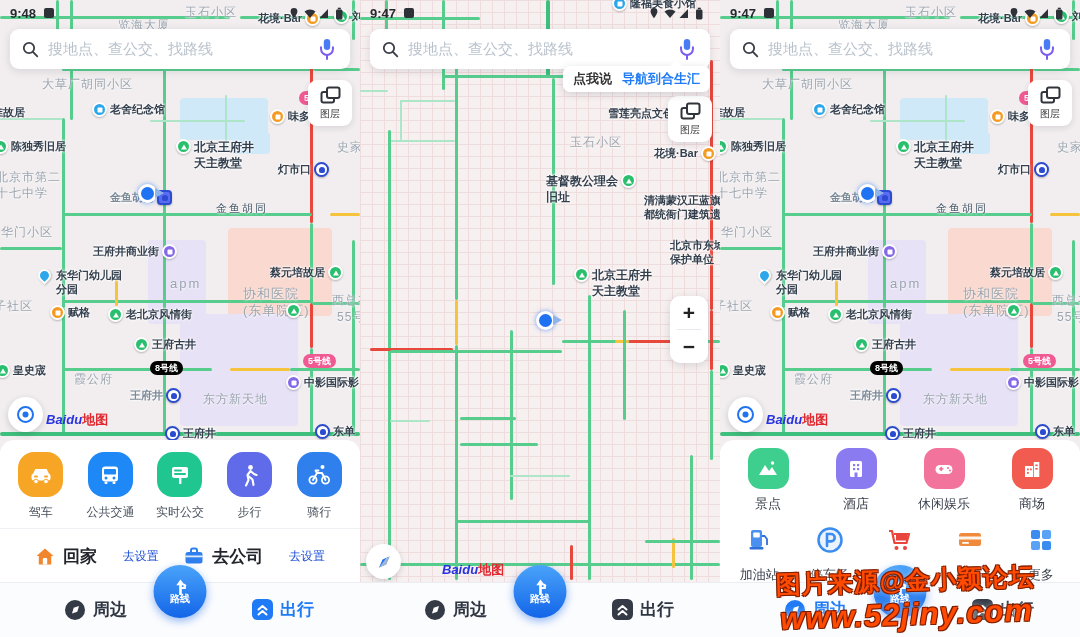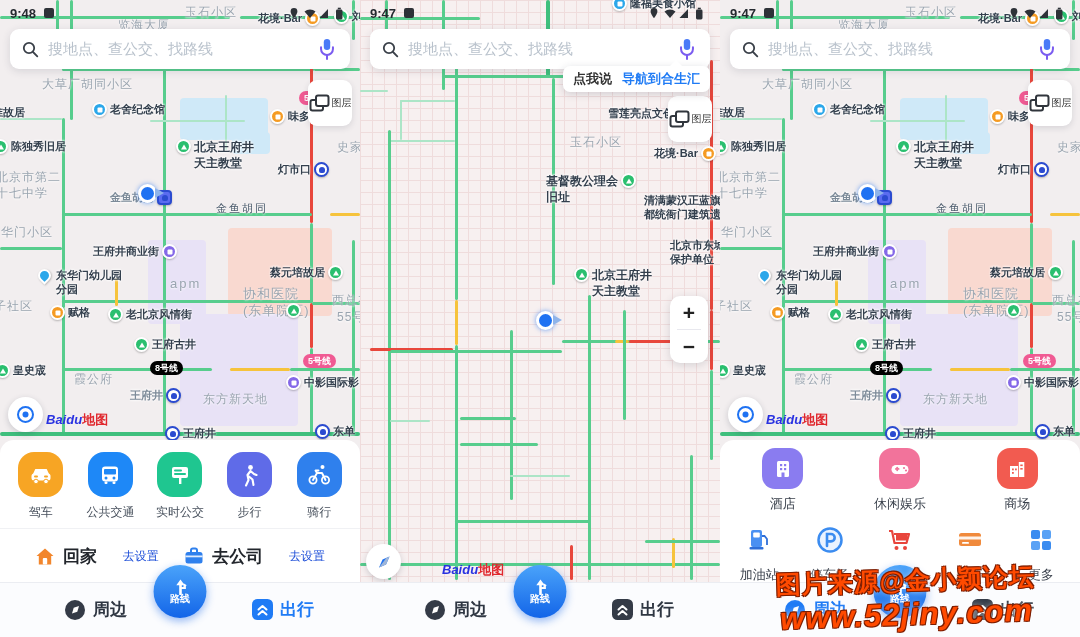--- a/index.html
+++ b/index.html
@@ -43,21 +43,21 @@
   .status{position:absolute;left:0;right:0;top:0;height:22px;display:flex;align-items:center;
           padding:2px 10px 0;color:#252a30;font-size:13px;font-weight:700;z-index:6}
   .appic{width:10px;height:10px;border-radius:2px;background:#2e3238;margin-left:8px}
   .sic{margin-left:auto;display:flex;align-items:center}
   
   .sbar{position:absolute;left:10px;right:10px;top:29px;height:40px;background:#fff;border-radius:9px;
         box-shadow:0 2px 8px rgba(40,50,70,.14);display:flex;align-items:center;padding:0 12px;gap:9px;z-index:6}
   .sbar .ph{flex:1;color:#b9c2cc;font-size:15px}
   
   .layers{position:absolute;right:8px;width:44px;height:46px;background:#fff;border-radius:9px;
-        box-shadow:0 2px 6px rgba(40,50,70,.14);display:flex;flex-direction:row;align-items:center;
+        box-shadow:0 2px 6px rgba(40,50,70,.14);display:flex;flex-direction:column;align-items:center;
         justify-content:center;gap:2px;font-size:10px;color:#333;z-index:5}
   
   .vtip{position:absolute;right:10px;top:66px;height:26px;background:#fff;border-radius:7px;
         box-shadow:0 2px 8px rgba(40,50,70,.18);display:flex;align-items:center;padding:0 10px;gap:10px;
         font-size:13px;font-weight:600;z-index:6}
   .vtip .t1{color:#333}.vtip .t2{color:#1f7bf5}
   .vtip::before{content:"";position:absolute;top:-6px;right:28px;border-left:6px solid transparent;
         border-right:6px solid transparent;border-bottom:6px solid #fff}
   
   .zctl{position:absolute;right:12px;top:296px;width:38px;background:#fff;border-radius:10px;
@@ -760,20 +760,29 @@
       <svg width="21" height="19" viewBox="0 0 21 19">
           <rect x="1.5" y="6" width="12.5" height="10.5" rx="2" fill="#fff" stroke="#30353c" stroke-width="2"></rect>
           <rect x="7" y="1.5" width="12.5" height="10.5" rx="2" fill="#fff" stroke="#30353c" stroke-width="2"></rect>
         </svg>
       <span>图层</span>
     </div>
 
     <div class="gsheet">
       <div class="grow">
         <div class="gitem">
+          <span class="gico" style="background:#3ecf8e">
+              <svg width="24" height="24" viewBox="0 0 24 24">
+                <path d="M3 18 9 8l4 6 3-4 5 8z" fill="#fff"></path>
+                <circle cx="16.5" cy="6" r="1.7" fill="#fff"></circle>
+              </svg>
+            </span>
+          <span>景点</span>
+        </div>
+        <div class="gitem">
           <span class="gico" style="background:#8a7cf0">
               <svg width="24" height="24" viewBox="0 0 24 24">
                 <rect x="6" y="4" width="12" height="16" rx="1.5" fill="#fff"></rect>
                 <rect x="9" y="7" width="2.2" height="2.2" fill="#8a7cf0"></rect>
                 <rect x="13" y="7" width="2.2" height="2.2" fill="#8a7cf0"></rect>
                 <rect x="9" y="11" width="2.2" height="2.2" fill="#8a7cf0"></rect>
                 <rect x="13" y="11" width="2.2" height="2.2" fill="#8a7cf0"></rect>
                 <rect x="10.5" y="15.5" width="3" height="4.5" fill="#8a7cf0"></rect>
               </svg>
             </span>

